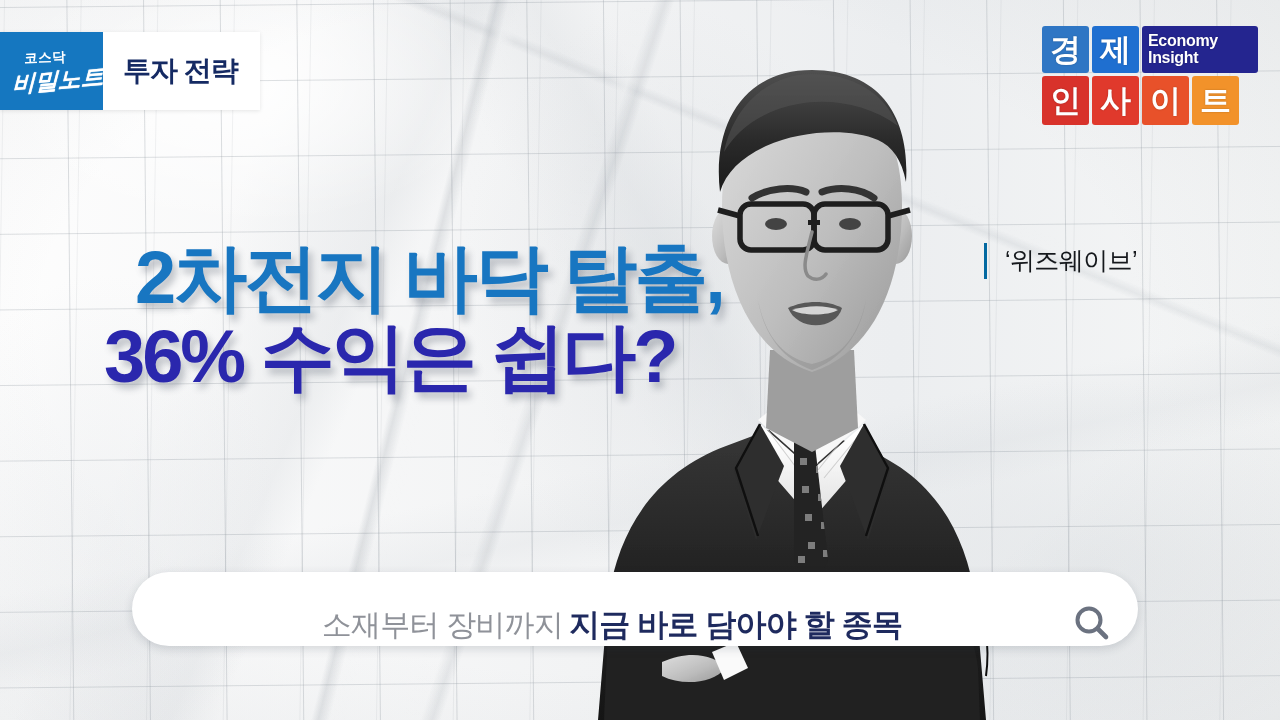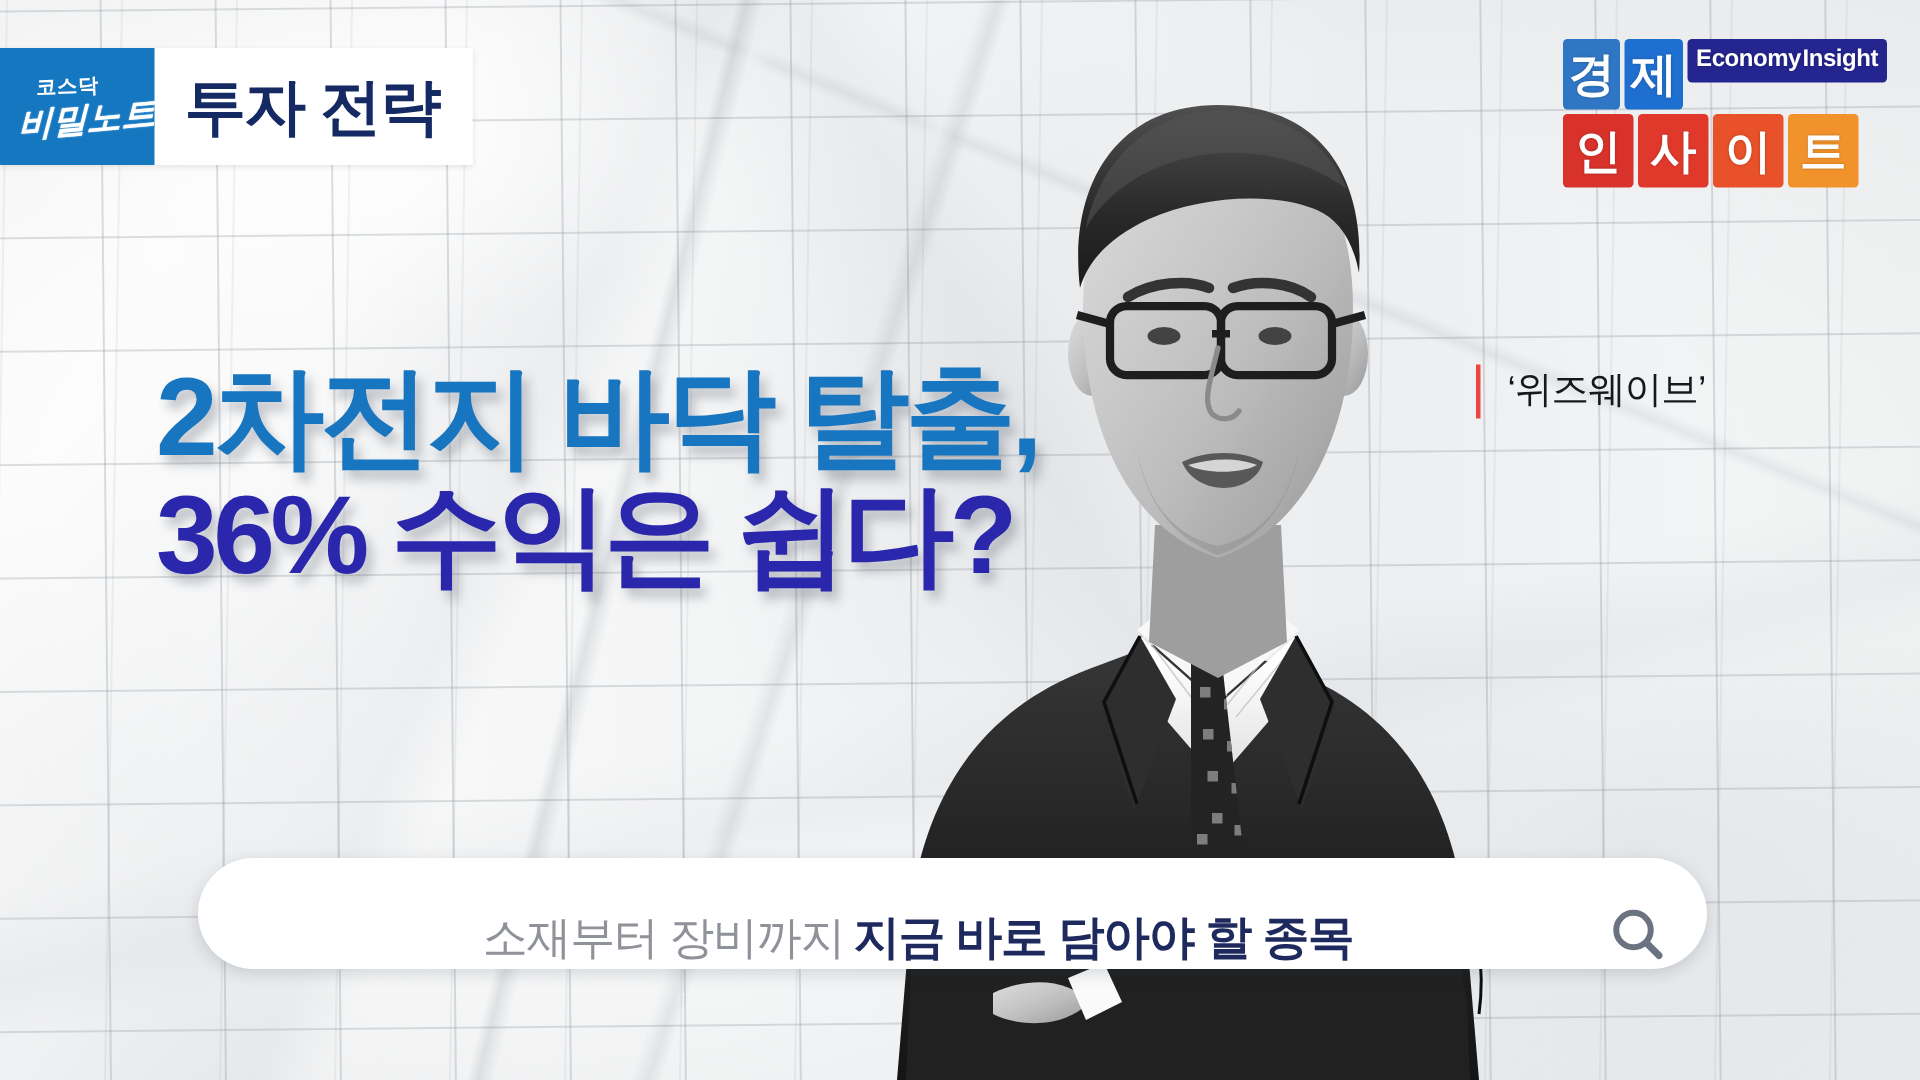--- a/index.html
+++ b/index.html
@@ -76,50 +76,50 @@
   .badge-blue .bk-bot{
     color:#fff;font-size:23px;font-weight:700;line-height:1;margin-top:4px;
     font-family:"DejaVu Serif","Liberation Serif",serif;font-style:italic;
     transform:translateX(6px) rotate(-5deg) skewX(-6deg);
     text-shadow:0 0 1px rgba(255,255,255,.8);
   }
   .badge-white{
     background:#fff;display:flex;align-items:center;padding:0 22px 0 20px;
   }
   .badge-white span{
-    color:#152a63;font-size:41px;font-weight:900;letter-spacing:-1px;line-height:1;
+    color:#152a63;font-size:28px;font-weight:900;letter-spacing:-1px;line-height:1;
     white-space:nowrap;
   }
 
   
   .ei-logo{position:absolute;right:22px;top:26px;width:216px;}
   .ei-row{display:flex;gap:3px;margin-bottom:3px;}
   .ei-tile{
     display:flex;align-items:center;justify-content:center;
     color:#fff;font-weight:900;line-height:1;border-radius:3px;
     text-shadow:0 0 2px rgba(0,0,0,.25);
   }
   .ei-k{width:47px;height:47px;font-size:31px;}
-  .ei-wide{flex:1;height:29px;flex-direction:row;gap:1px;font-size:0;padding:0 6px;align-items:center;}
+  .ei-wide{flex:1;height:47px;flex-direction:column;gap:1px;font-size:0;padding:0 6px;align-items:center;}
   .ei-wide b{font-size:16px;font-weight:900;letter-spacing:-.3px;line-height:1.02;width:100%;text-align:left;}
   .ei-k2{width:47px;height:49px;font-size:31px;}
 
   
   .headline{position:absolute;left:104px;top:242px;}
   .hl{
     font-weight:900;line-height:.98;letter-spacing:-3px;white-space:nowrap;
     font-size:74px;
   }
-  .hl-1{color:#1876c1;text-shadow:4px 6px 7px rgba(60,70,85,.30);}
+  .hl-1{color:#1876c1;text-shadow:4px 6px 7px rgba(60,70,85,.30);margin-left:31px;}
   .hl-2{color:#2a27ad;text-shadow:4px 6px 7px rgba(60,70,85,.30);margin-top:6px;}
 
   
   .guest{
     position:absolute;left:984px;top:243px;padding-left:18px;
-    border-left:3px solid #ef4444;
+    border-left:3px solid #0369a1;
   }
   .guest div{
     color:#15181c;font-size:25px;line-height:1.42;white-space:nowrap;letter-spacing:-.6px;
     font-weight:500;
   }
 
   
   .searchbar{
     position:absolute;left:132px;top:572px;width:1006px;height:74px;
     background:#fff;border-radius:37px;display:flex;align-items:flex-end;

